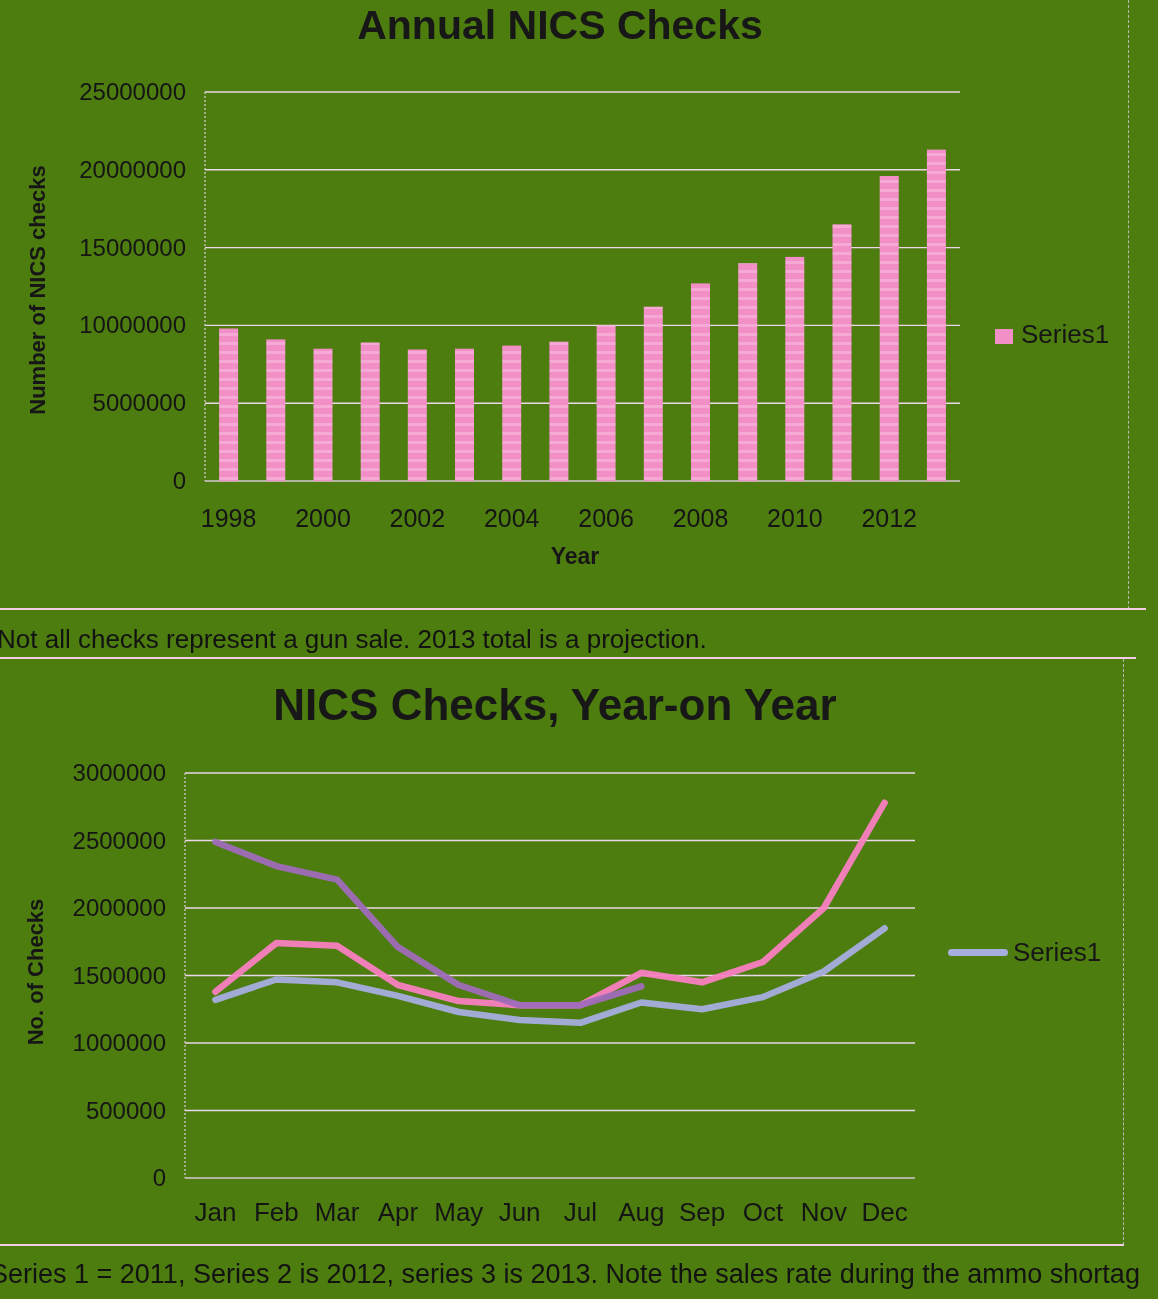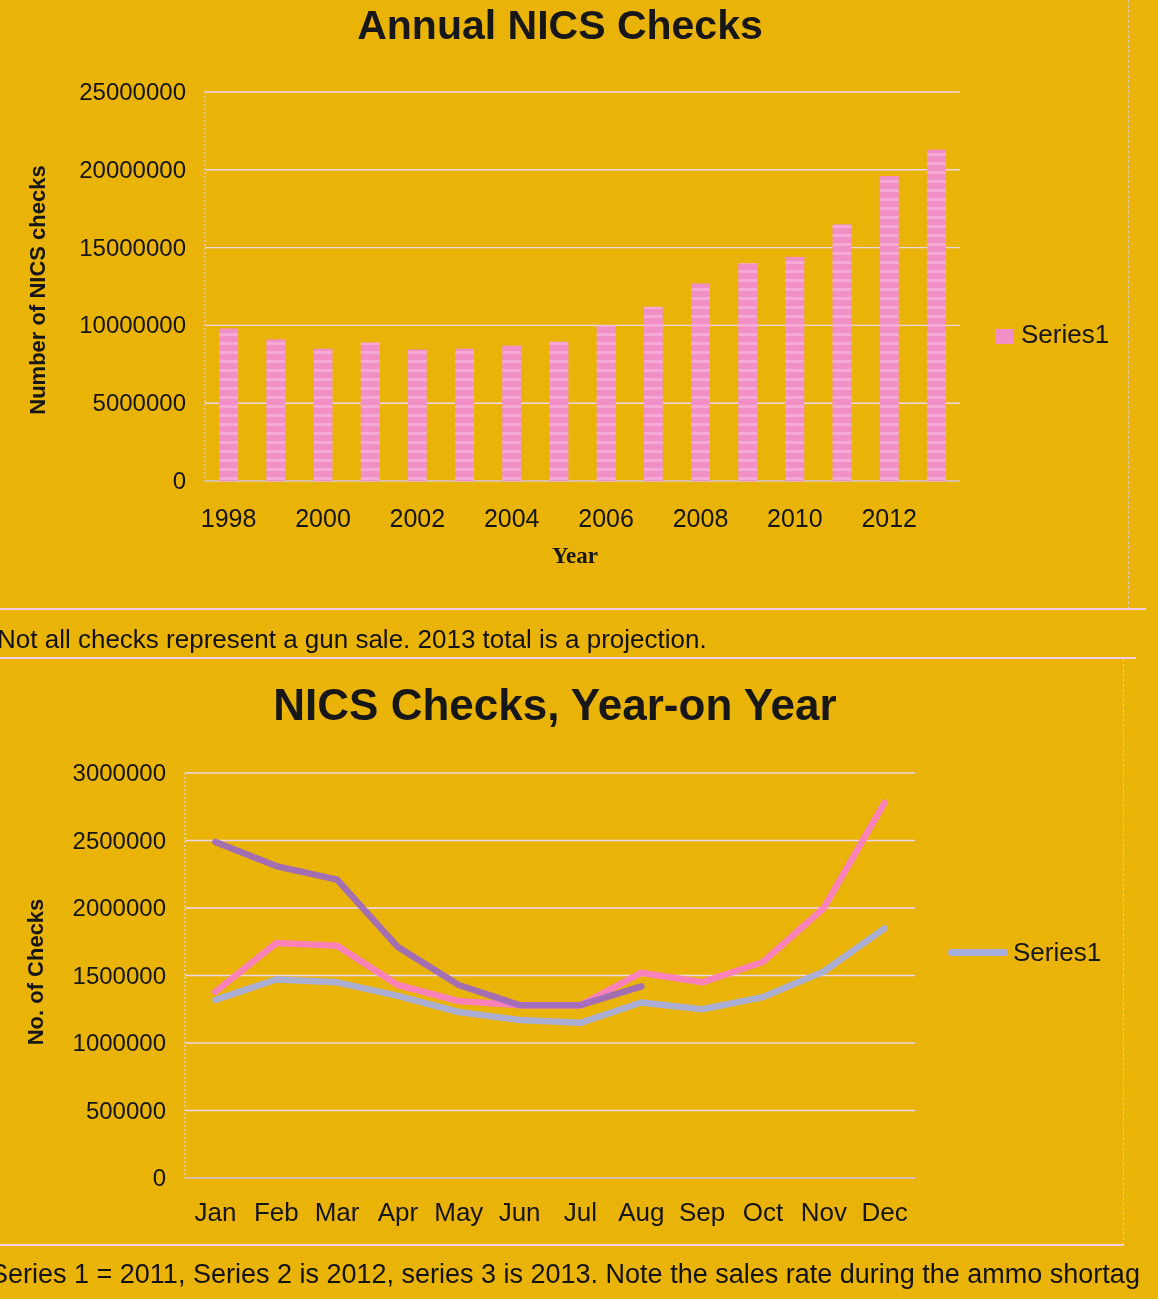--- a/index.html
+++ b/index.html
@@ -1,20 +1,20 @@
 <!DOCTYPE html>
 <html><head>
 <meta charset="utf-8">
 <style>
   html,body{margin:0;padding:0;background:#ffffff;}
   .page{
     position:relative;
     width:1158px;
     height:1299px;
-    background:#eab308;
+    background:#4d7c0f;
     overflow:hidden;
     font-family:"Liberation Sans","DejaVu Sans",sans-serif;
     color:#161616;
   }
   .abs{position:absolute;}
   .chart-title{
     font-weight:bold;
     color:#171717;
     text-align:center;
     white-space:nowrap;
@@ -27,21 +27,21 @@
     white-space:nowrap;
     transform:translate(-50%,-50%) rotate(-90deg);
   }
   .ylab-top{left:38px;top:290px;}
   .ylab-bottom{left:36px;top:972px;}
   .xaxis-title{
     font-weight:bold;
     font-size:23px;
     text-align:center;
   }
-  .xlab-top{left:505px;top:543px;width:140px;font-family:Liberation Serif, serif;}
+  .xlab-top{left:505px;top:543px;width:140px;}
   .note{
     font-size:26px;
     color:#121212;
     white-space:nowrap;
   }
   .note1{left:-3px;top:624px;}
   .note2{left:-10px;top:1259px;font-size:27px;}
   .scan-hline{height:2px;background:#f2cde6;}
   .hline1{left:0;top:608px;width:1146px;}
   .hline2{left:0;top:657px;width:1136px;}

